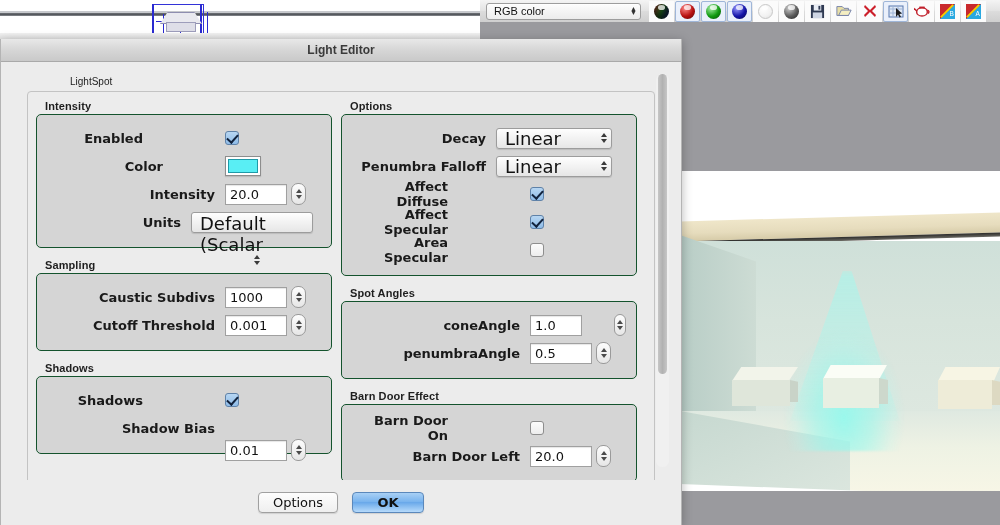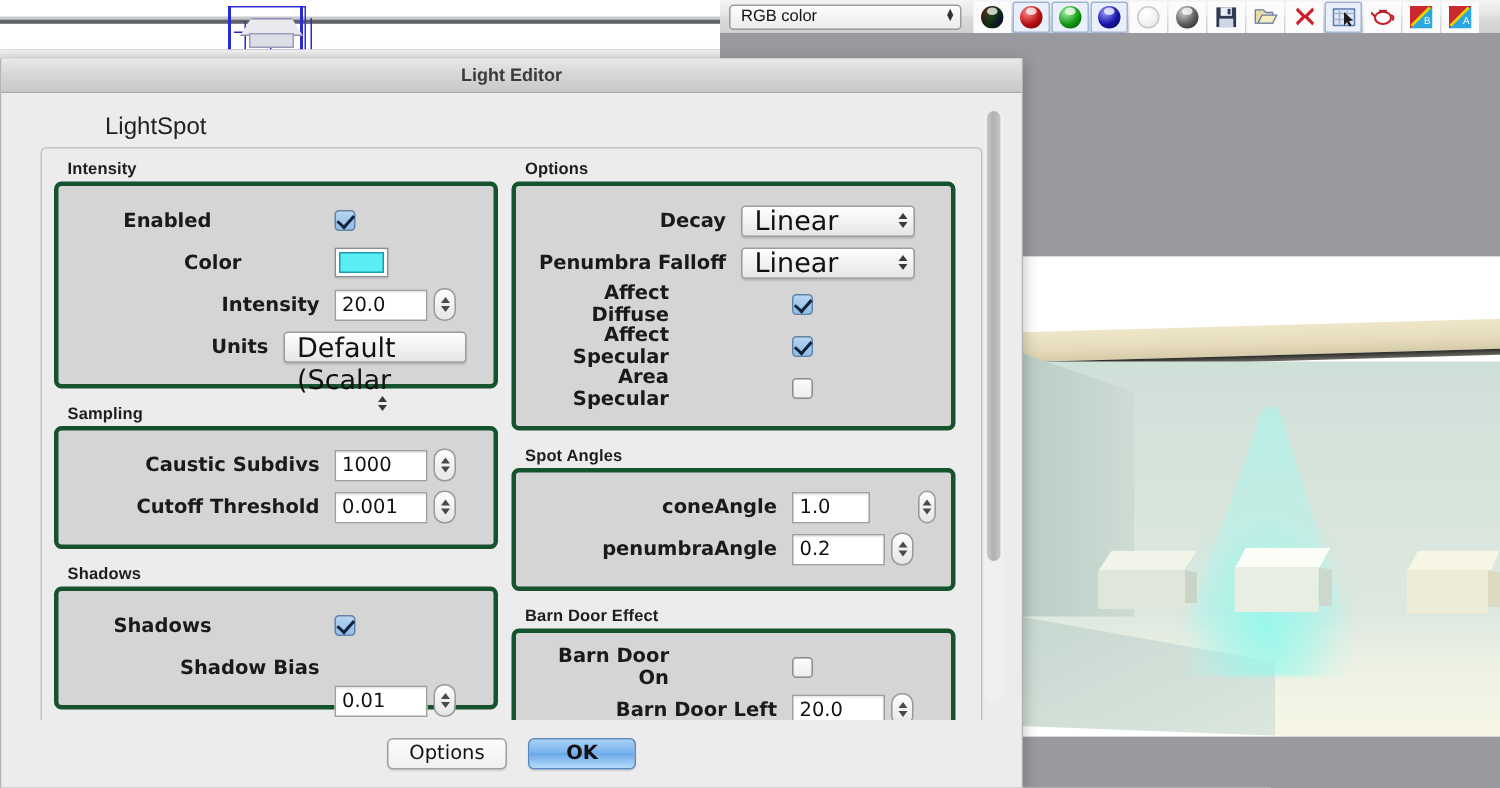--- a/index.html
+++ b/index.html
@@ -138,38 +138,38 @@
     font-size:12px;color:#3a3a3a;font-weight:bold;
   }
   #dialog-body{position:relative;height:463px;}
   #scroll-area{
     position:absolute;left:0;top:0;right:0;bottom:45px;overflow:hidden;
     background:#ececec;
   }
   #scroll-inner{position:relative;padding:10px 26px 0 26px;}
 
   #lightspot-label{
-    font-size:16px;color:#222;margin:4px 0 4px 10px;padding-left:33px;
+    font-size:10px;color:#222;margin:4px 0 4px 10px;padding-left:33px;
   }
   #outer-frame{
     border:1px solid #c3c3c3;border-radius:4px;
     padding:0;height:392px;position:relative;background:#ececec;
   }
   .cols{display:flex;gap:0;padding:8px 8px 0 8px;}
   .col{width:296px;}
   .col.right{margin-left:9px;}
 
   
   .group{position:relative;margin-bottom:11px;}
   .group > .g-title{
     font-size:11px;color:#1e1e1e;font-weight:bold;
     margin:0 0 2px 9px;letter-spacing:.1px;
   }
   .group > .g-body{
-    border:3px solid #14532d;border-radius:5px;background:#d5d5d5;
+    border:1px solid #14532d;border-radius:5px;background:#d5d5d5;
     padding:9px 10px 11px 10px;
   }
 
   .row{display:flex;align-items:center;height:28px;}
   .row .lbl{
     flex:1;text-align:right;padding-right:10px;
     font-size:13px;color:#1a1a1a;font-weight:bold;
     font-family:"DejaVu Sans","Liberation Sans",sans-serif;
   }
   .ctrl{display:flex;align-items:center;}
@@ -567,21 +567,21 @@
                         <div class="numfield">1.0</div>
                         <div class="spin">
                           <i class="up"></i>
                           <i class="dn"></i>
                         </div>
                       </div>
                     </div>
                     <div class="row">
                       <div class="lbl">penumbraAngle</div>
                       <div class="ctrl" style="width: 96px;">
-                        <div class="numfield">0.2</div>
+                        <div class="numfield">0.5</div>
                         <div class="spin">
                           <i class="up"></i>
                           <i class="dn"></i>
                         </div>
                       </div>
                     </div>
                   </div>
                 </div>
                 <div class="group">
                   <div class="g-title">Barn Door Effect</div>

